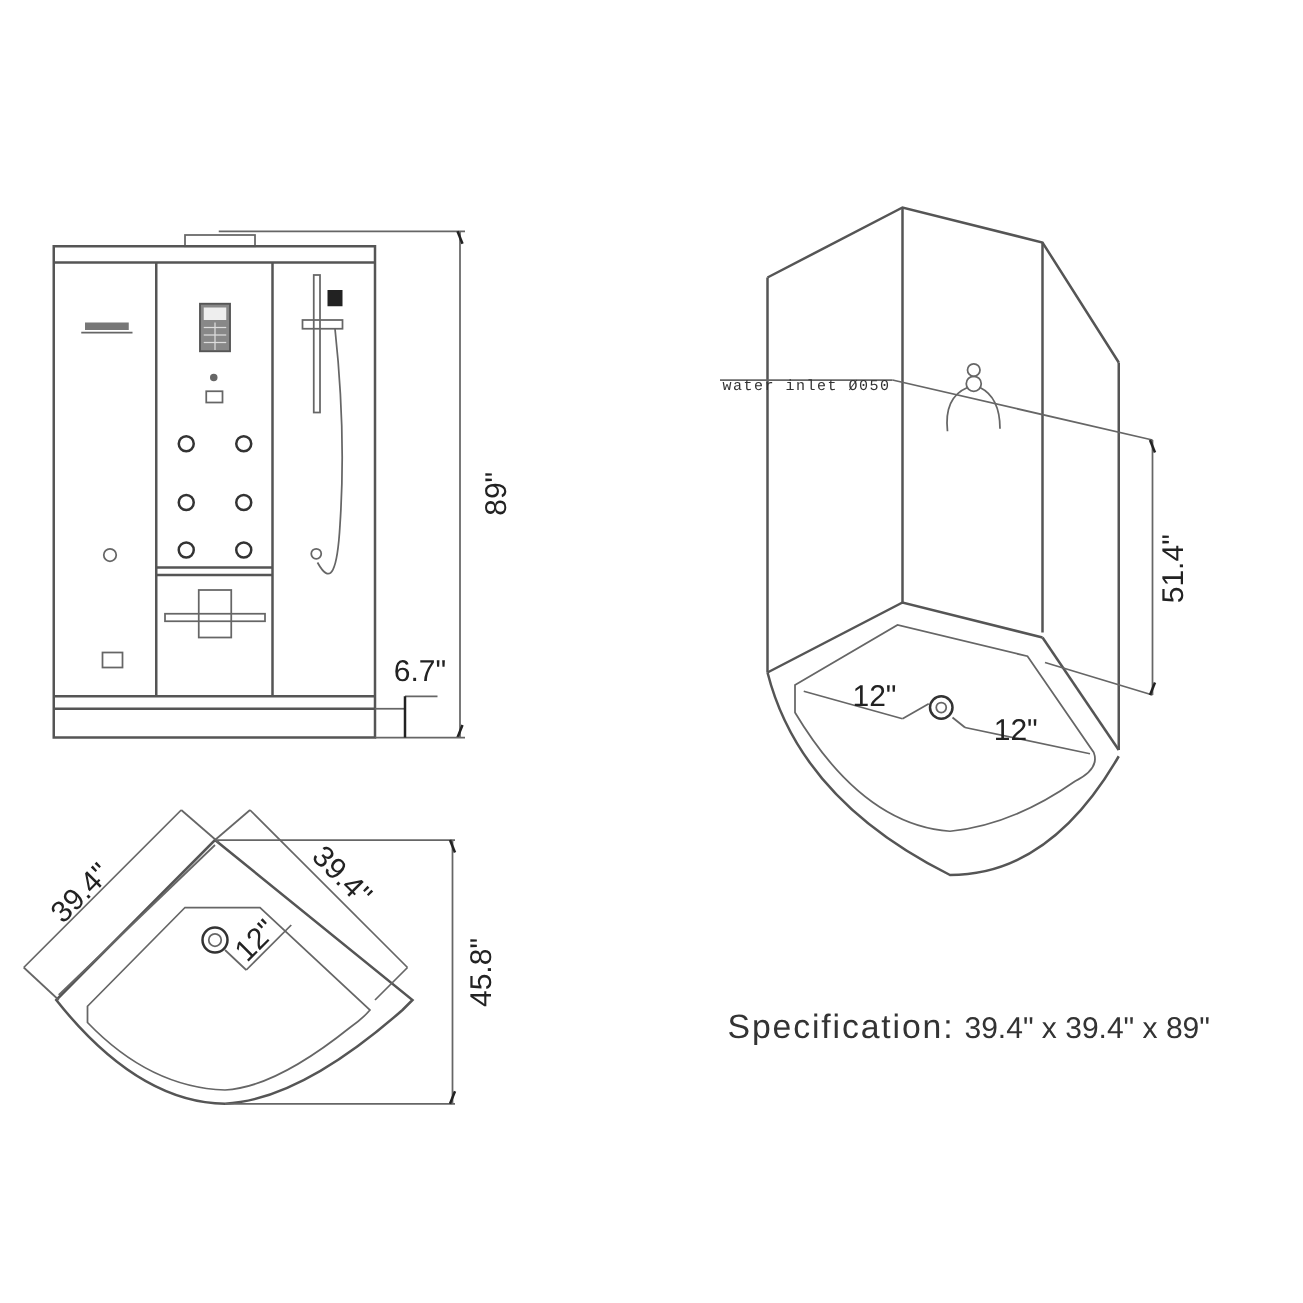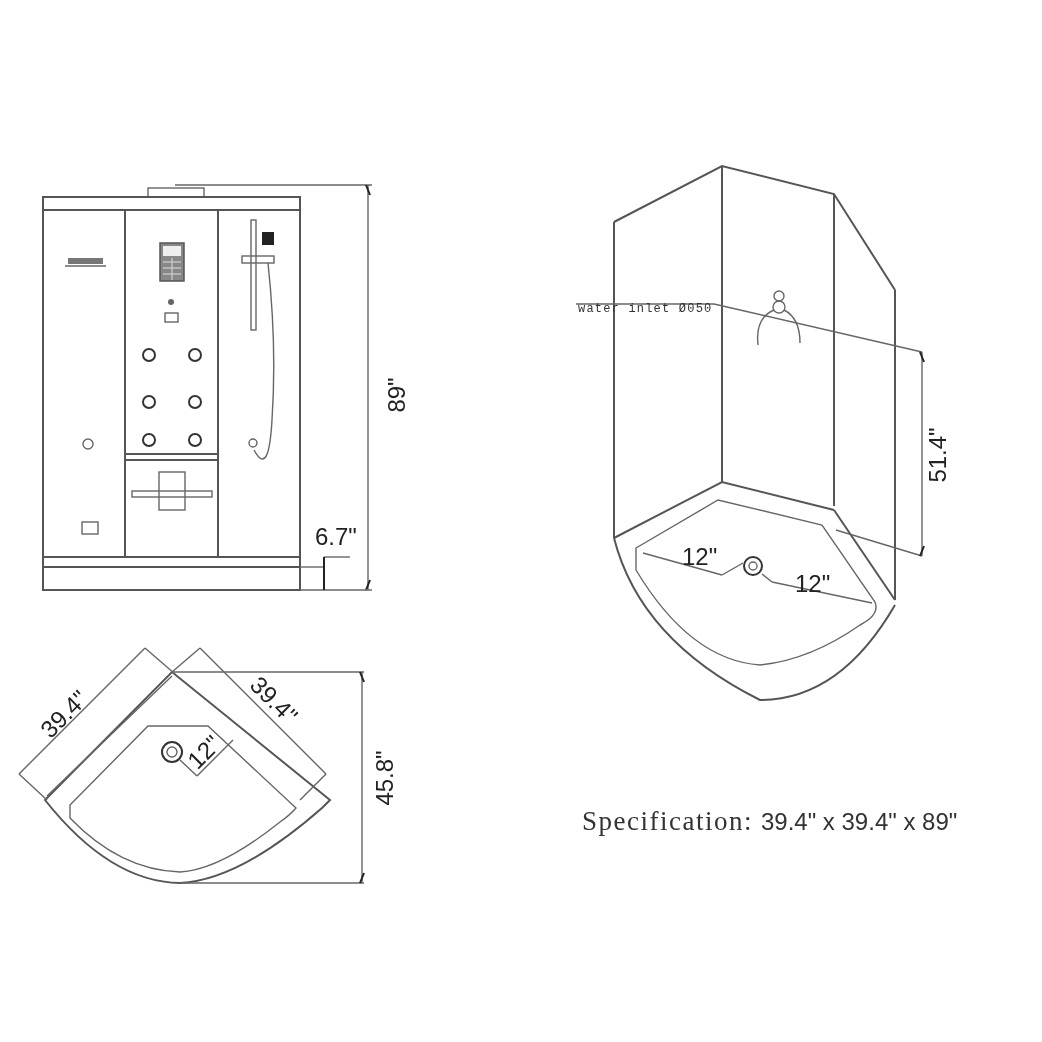--- a/index.html
+++ b/index.html
@@ -3,21 +3,21 @@
 <meta charset="utf-8">
 <style>
   html, body { margin: 0; padding: 0; background: #ffffff; }
   body { width: 1042px; height: 1042px; position: relative; overflow: hidden; font-family: "Liberation Sans", sans-serif; }
   svg { position: absolute; left: 0; top: 0; }
   .ln { stroke: #555; stroke-width: 2; fill: none; }
   .ln-thin { stroke: #666; stroke-width: 1.4; fill: none; }
   .ln-dark { stroke: #333; stroke-width: 2; fill: none; }
   .dim-text { font-family: "Liberation Sans", sans-serif; font-size: 24px; fill: #222; }
   .spec { position: absolute; left: 582px; top: 806px; font-size: 27px; color: #333; white-space: nowrap; }
-  .spec .lbl { font-family: Liberation Serif, serif; letter-spacing: 1.5px; }
+  .spec .lbl { font-family: Liberation Sans, sans-serif; letter-spacing: 1.5px; }
   .spec .val { font-family: "Liberation Sans", sans-serif; font-size: 24px; margin-left: 8px; }
   .inlet { font-family: "Liberation Mono", monospace; font-size: 12px; fill: #333; letter-spacing: 1.2px; }
 </style>
 </head>
 <body>
 
 <svg width="1042" height="1042" viewBox="0 0 1042 1042">
 
   <g>
 

